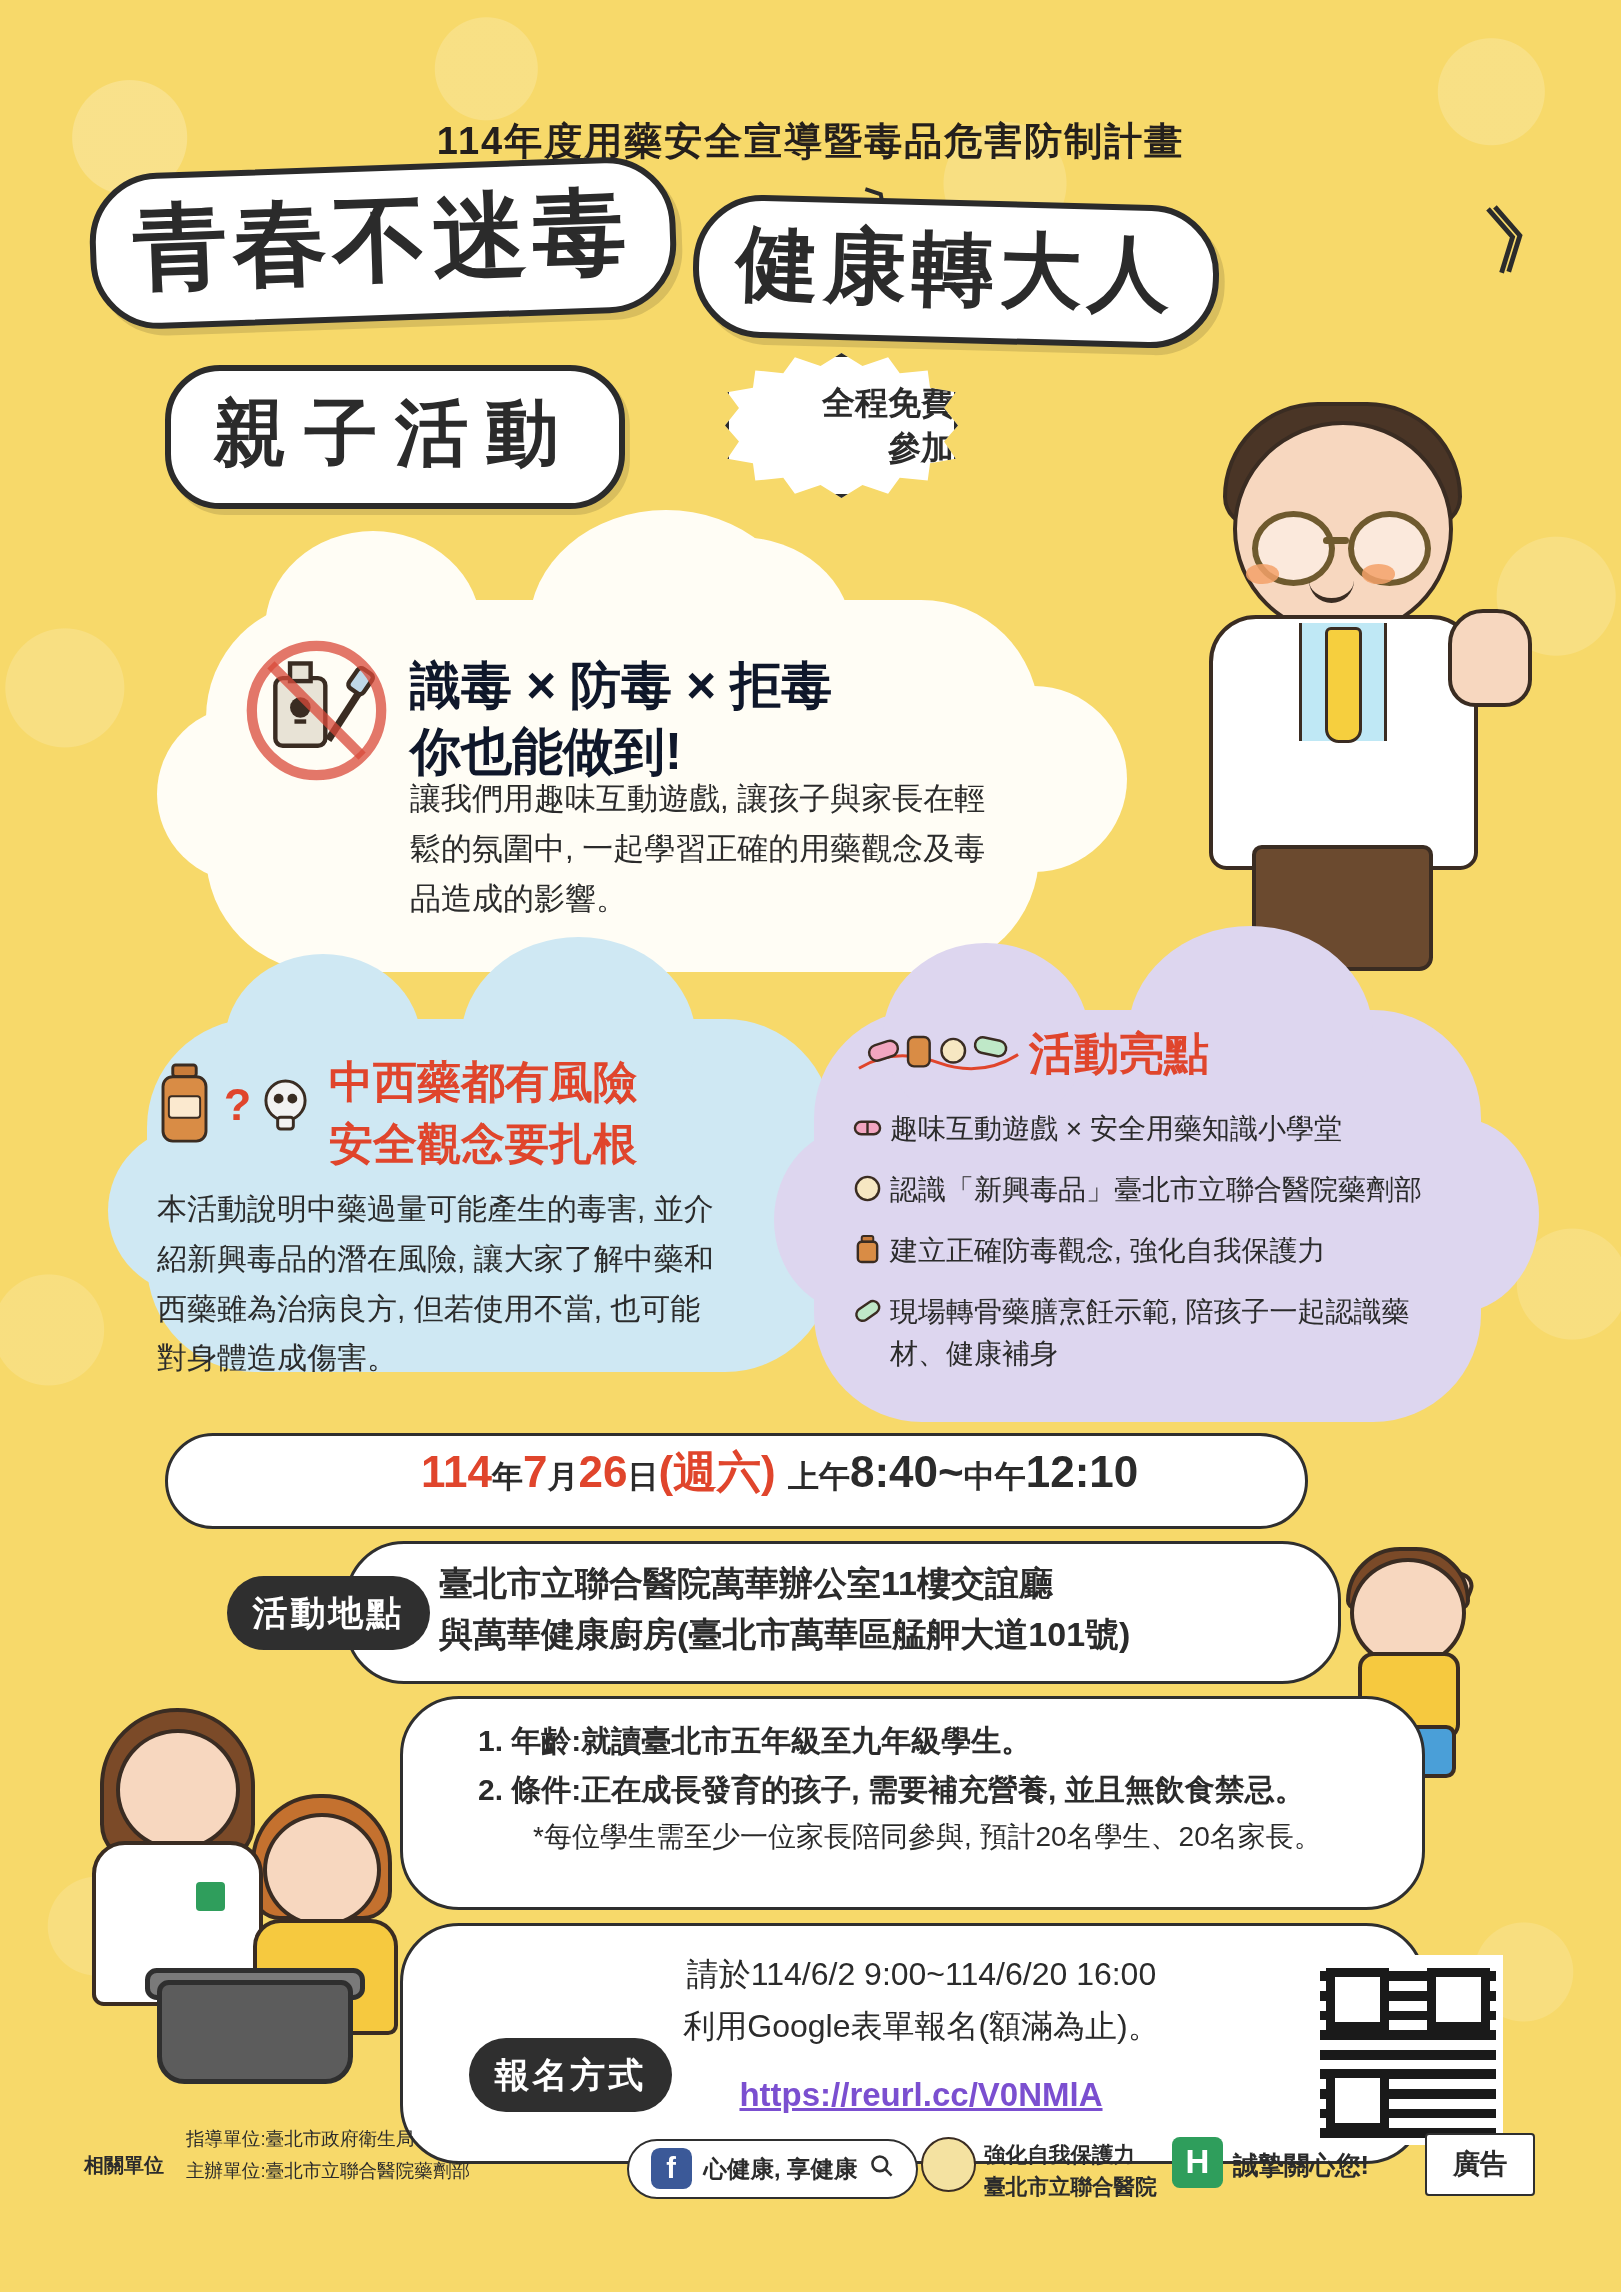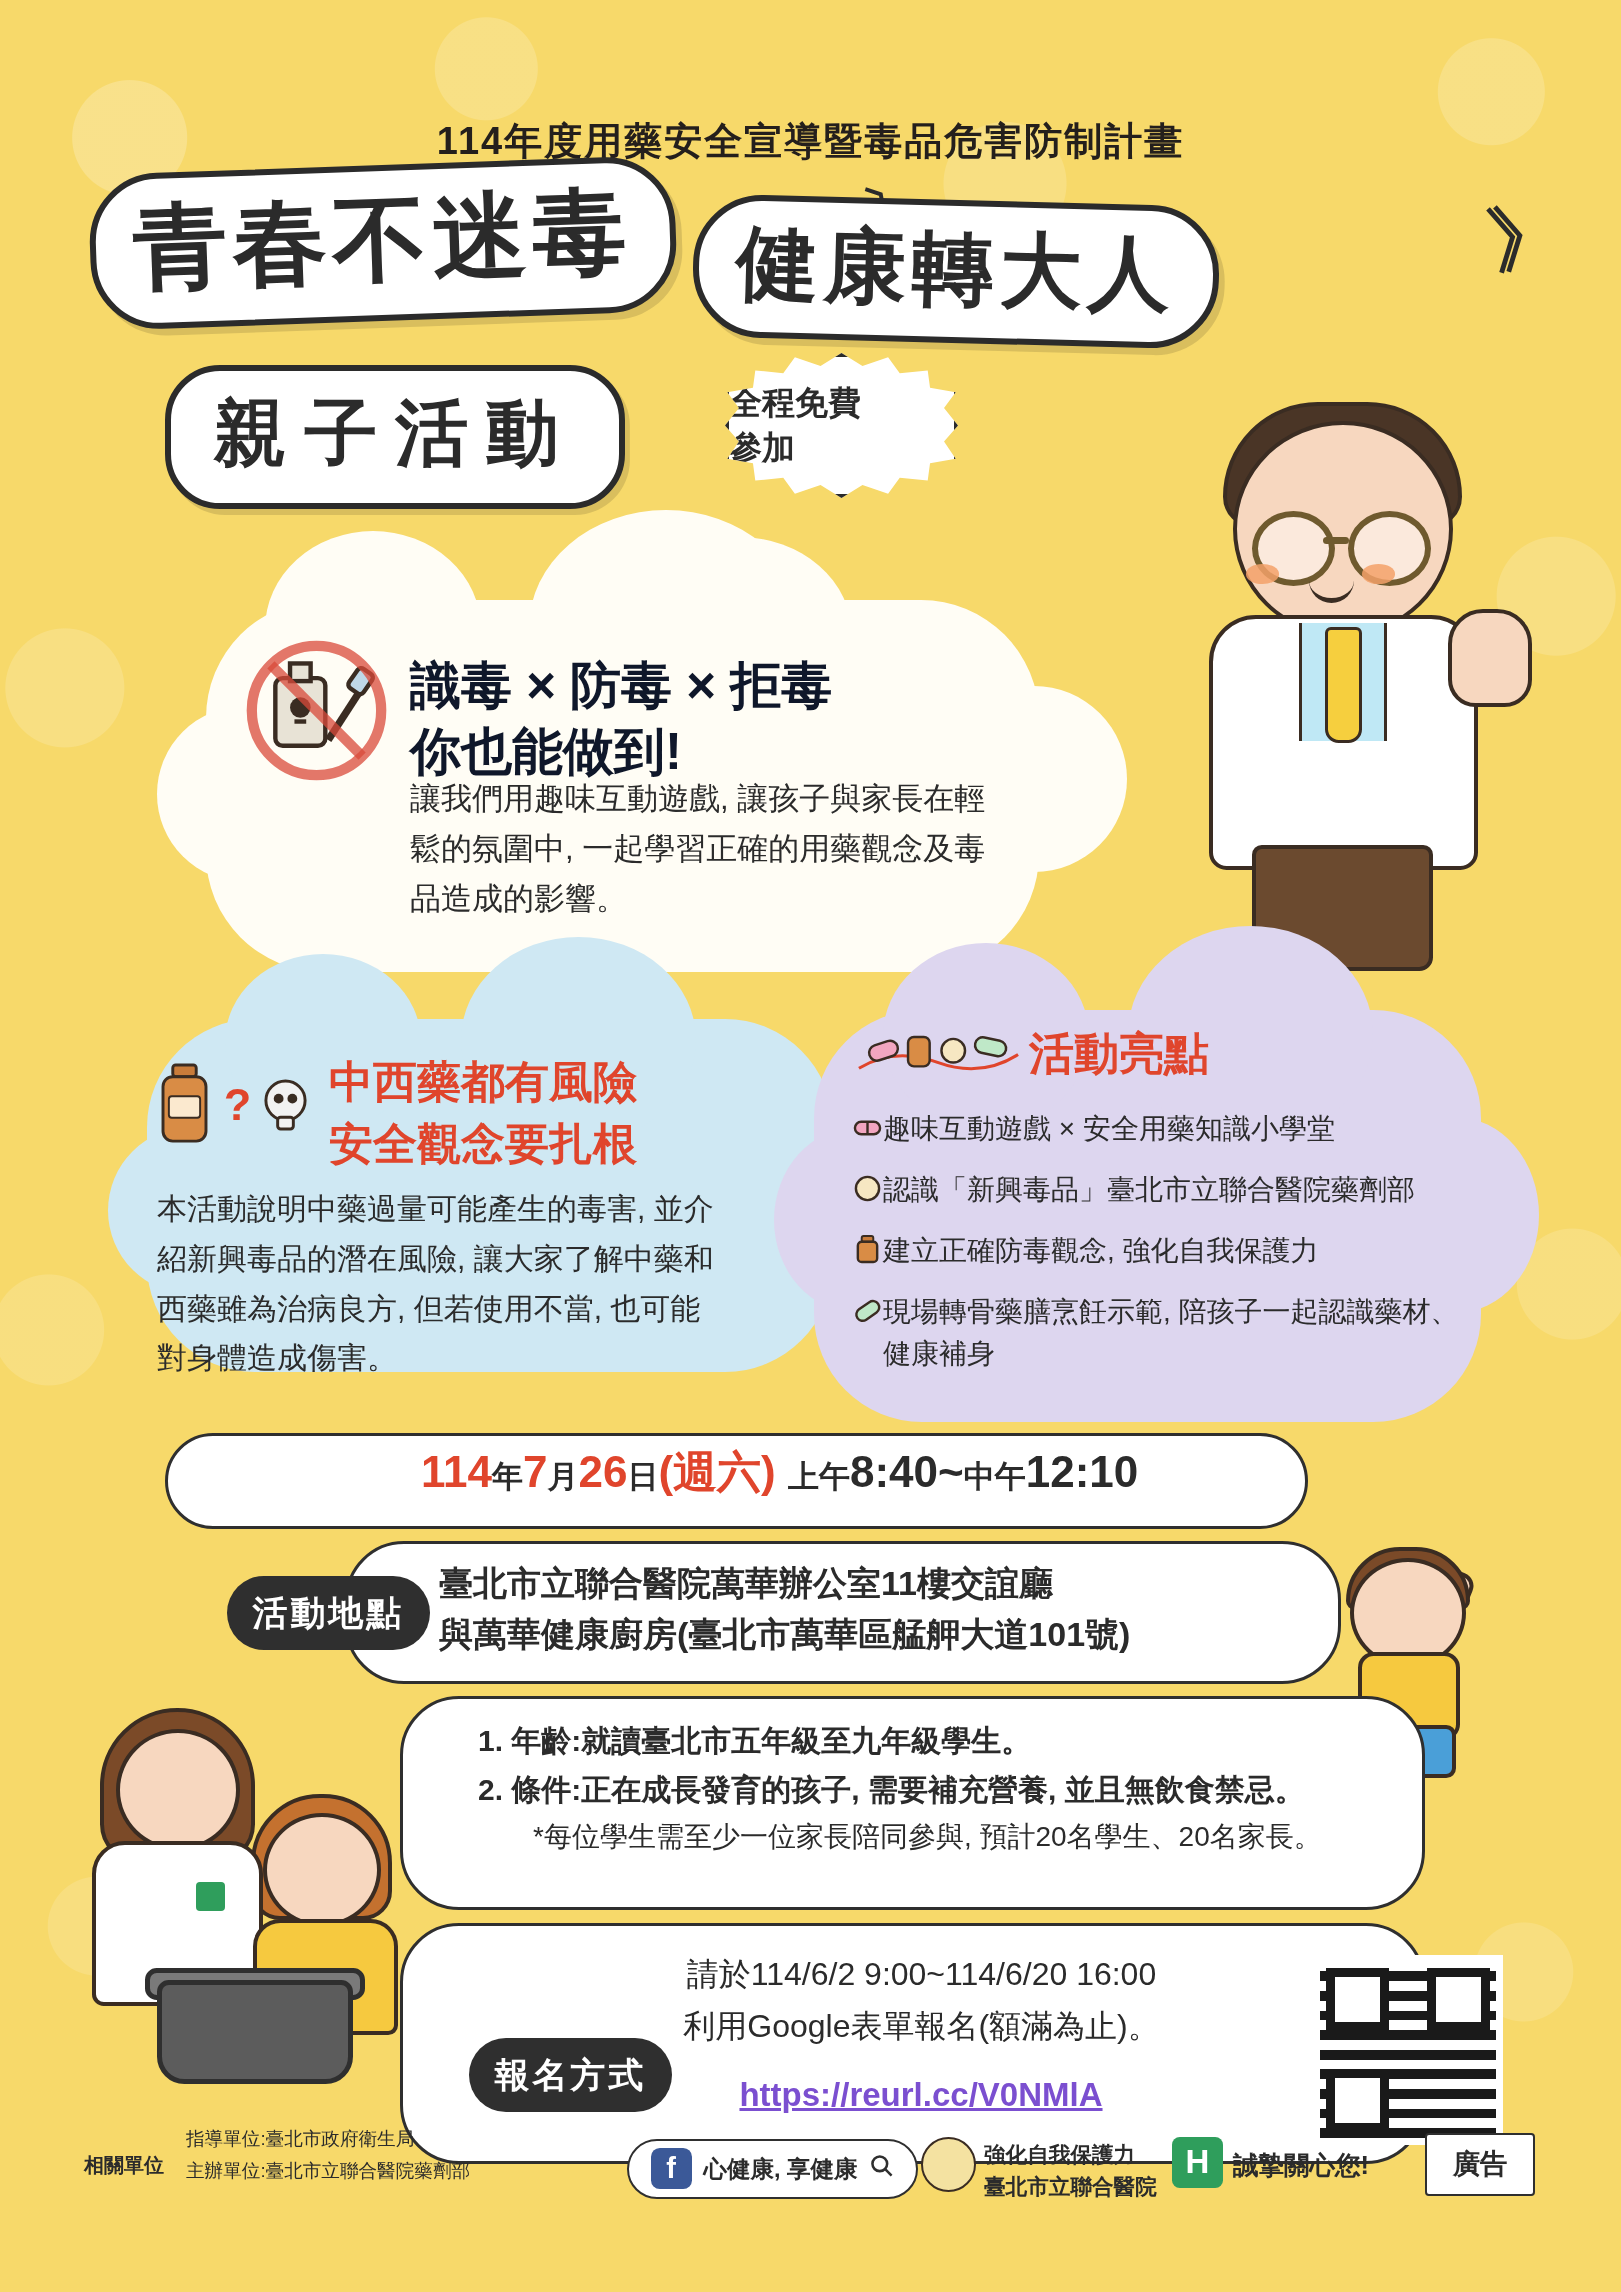--- a/index.html
+++ b/index.html
@@ -59,21 +59,21 @@
 
   .title-sub{
     position:absolute;top:365px;left:165px;
     font-size:73px;font-weight:bold;letter-spacing:17.6px;
     background:#fff;border:6.9px solid #2b2b2b;border-radius:55px;
     padding:13.7px 43px 19.6px;
     box-shadow:4.9px 5.9px 0 rgba(0,0,0,.12);
   }
   .free-badge{
     position:absolute;top:353px;left:725px;width:225px;height:137px;
-    display:flex;flex-direction:column;align-items:flex-start;justify-content:center;
+    display:flex;flex-direction:column;align-items:flex-end;justify-content:center;
     font-size:33px;font-weight:bold;line-height:1.35;color:#2b2b2b;
     background:#fff;border:4.9px solid #2b2b2b;
     clip-path:polygon(50% 0%,59% 9%,70% 3%,75% 14%,87% 12%,88% 24%,99% 27%,94% 38%,
       100% 50%,94% 61%,99% 73%,88% 76%,87% 88%,75% 86%,70% 97%,59% 91%,50% 100%,
       41% 91%,30% 97%,25% 86%,13% 88%,12% 76%,1% 73%,6% 61%,0% 50%,6% 38%,1% 27%,
       12% 24%,13% 12%,25% 14%,30% 3%,41% 9%);
   }
 
   
   .doctor{position:absolute;right:106px;top:382px;width:353px;height:588px;}
@@ -123,21 +123,21 @@
 
   
   .cloud3{left:814px;top:1010px;width:667px;height:412px;background:#ddd6ef;border-radius:108px;}
   .cloud3::before{width:206px;height:186px;left:69px;top:-67px;}
   .cloud3::after{width:245px;height:216px;left:314px;top:-84px;}
   .cloud3-e1{position:absolute;left:774px;top:1127px;width:167px;height:186px;background:#ddd6ef;border-radius:50%;}
   .cloud3-e2{position:absolute;left:1372px;top:1117px;width:167px;height:196px;background:#ddd6ef;border-radius:50%;}
   .c3-title{position:absolute;left:1029px;top:1024px;font-size:45px;font-weight:bold;color:#e0452c;}
   .c3-pillbanner{position:absolute;left:855px;top:1029px;width:167px;height:63px;}
   .c3-list{position:absolute;left:853px;top:1108px;width:608px;}
-  .c3-item{display:flex;gap:1px;align-items:flex-start;margin-bottom:19.6px;font-size:28px;line-height:1.48;}
+  .c3-item{display:flex;gap:8px;align-items:flex-start;margin-bottom:19.6px;font-size:28px;line-height:1.48;}
   .c3-bullet{flex:0 0 auto;width:29px;height:29px;margin-top:3.9px;}
 
   
   .pill-label{
     position:absolute;background:#2f2f2f;color:#fff;border-radius:43px;
     font-size:35px;font-weight:bold;letter-spacing:2.9px;
     padding:13.7px 25.5px;white-space:nowrap;z-index:5;
   }
   .white-bar{
     position:absolute;background:#fff;border:3.9px solid #2f2f2f;border-radius:59px;

